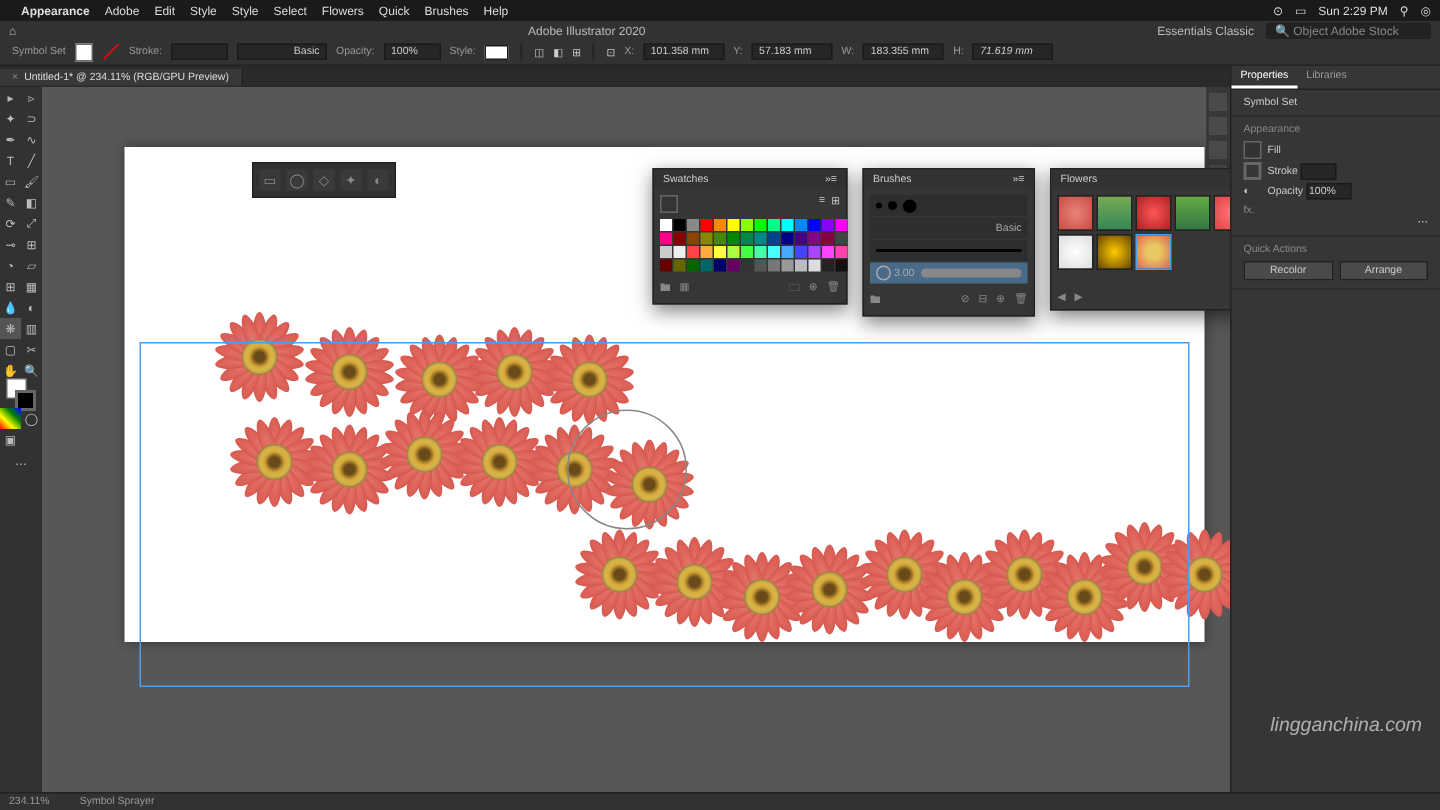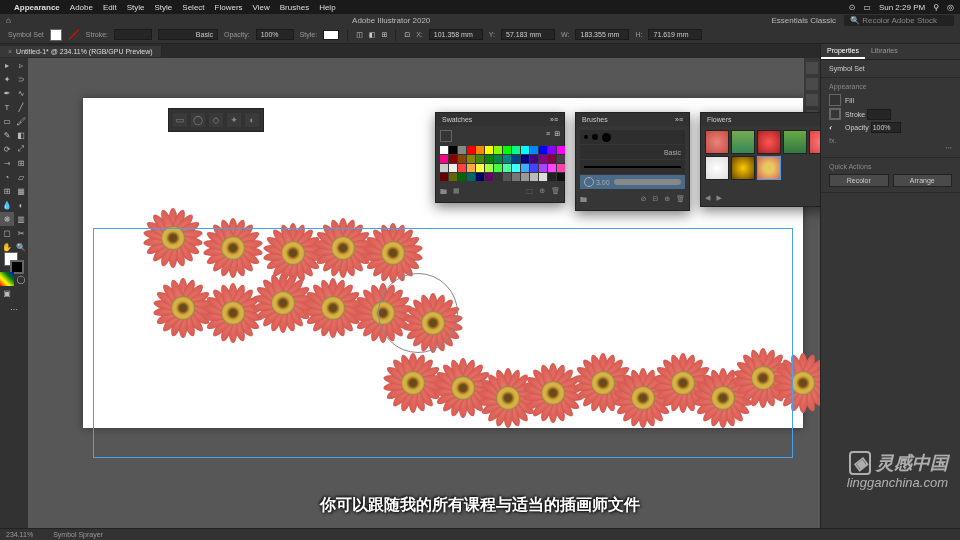--- a/index.html
+++ b/index.html
@@ -66,38 +66,38 @@
 
 <div class="menubar">
   <span class="apple"></span>
   <span class="m" style="font-weight:bold">Appearance</span>
   <span class="m">Adobe</span>
   <span class="m">Edit</span>
   <span class="m">Style</span>
   <span class="m">Style</span>
   <span class="m">Select</span>
   <span class="m">Flowers</span>
-  <span class="m">View</span>
+  <span class="m">Quick</span>
   <span class="m">Brushes</span>
   <span class="m">Help</span>
   <span class="right">
     <span>⊙</span>
     <span>▭</span>
     <span>Sun 2:29 PM</span>
     <span>⚲</span>
     <span>◎</span>
   </span>
 </div>
 
 <div class="appbar">
   <span>⌂</span>
   <span>Adobe Illustrator 2020</span>
   <span style="display:flex;gap:8px;align-items:center">
     <span>Essentials Classic</span>
-    <span class="search">🔍 <span>Recolor Adobe Stock</span></span>
+    <span class="search">🔍 <span>Object Adobe Stock</span></span>
   </span>
 </div>
 
 <div class="optbar">
   <span class="lbl">Symbol Set</span>
   <span style="width:12px;height:12px;background:#fff;border:1px solid #666"></span>
   <span style="width:12px;height:12px;background:#333;position:relative">
       <span style="position:absolute;width:14px;height:1px;background:red;transform:rotate(-45deg);top:5px;left:-1px"></span>
     </span>
   <span class="lbl">Stroke:</span>
@@ -113,21 +113,21 @@
   <span>⊞</span>
   <span class="sep"></span>
   <span>⊡</span>
   <span class="lbl">X:</span>
     <span class="fld"><input style="width: 44px;" value="101.358 mm"></span>
   <span class="lbl">Y:</span>
     <span class="fld"><input style="width: 44px;" value="57.183 mm"></span>
   <span class="lbl">W:</span>
     <span class="fld"><input style="width: 44px;" value="183.355 mm"></span>
   <span class="lbl">H:</span>
-    <span class="fld"><input style="width: 44px;" value="71.619 mm"></span>
+    <span class="fld"><input style="width: 44px; font-style: italic;" value="71.619 mm"></span>
 </div>
 
 <div class="tabstrip">
   <div class="tab">
     <span class="x">×</span>
     <span>Untitled-1* @ 234.11% (RGB/GPU Preview)</span>
   </div>
 </div>
 
 <div class="tools">
@@ -796,19 +796,17 @@
     </div>
   </div>
 </div>
 
 <div class="status">
   <span>234.11%</span>
   <span>Symbol Sprayer</span>
 </div>
 
 <div class="subtitle">
-  <div class="cn">你可以跟随我的所有课程与适当的插画师文件</div>
 </div>
 
 <div class="watermark">
-  <div class="big"><span style="border:2px solid rgba(255,255,255,.6);border-radius:4px;padding:0 2px">◈</span> <span>灵感中国</span></div>
   <div>lingganchina.com</div>
 </div>
 
 </body></html>

